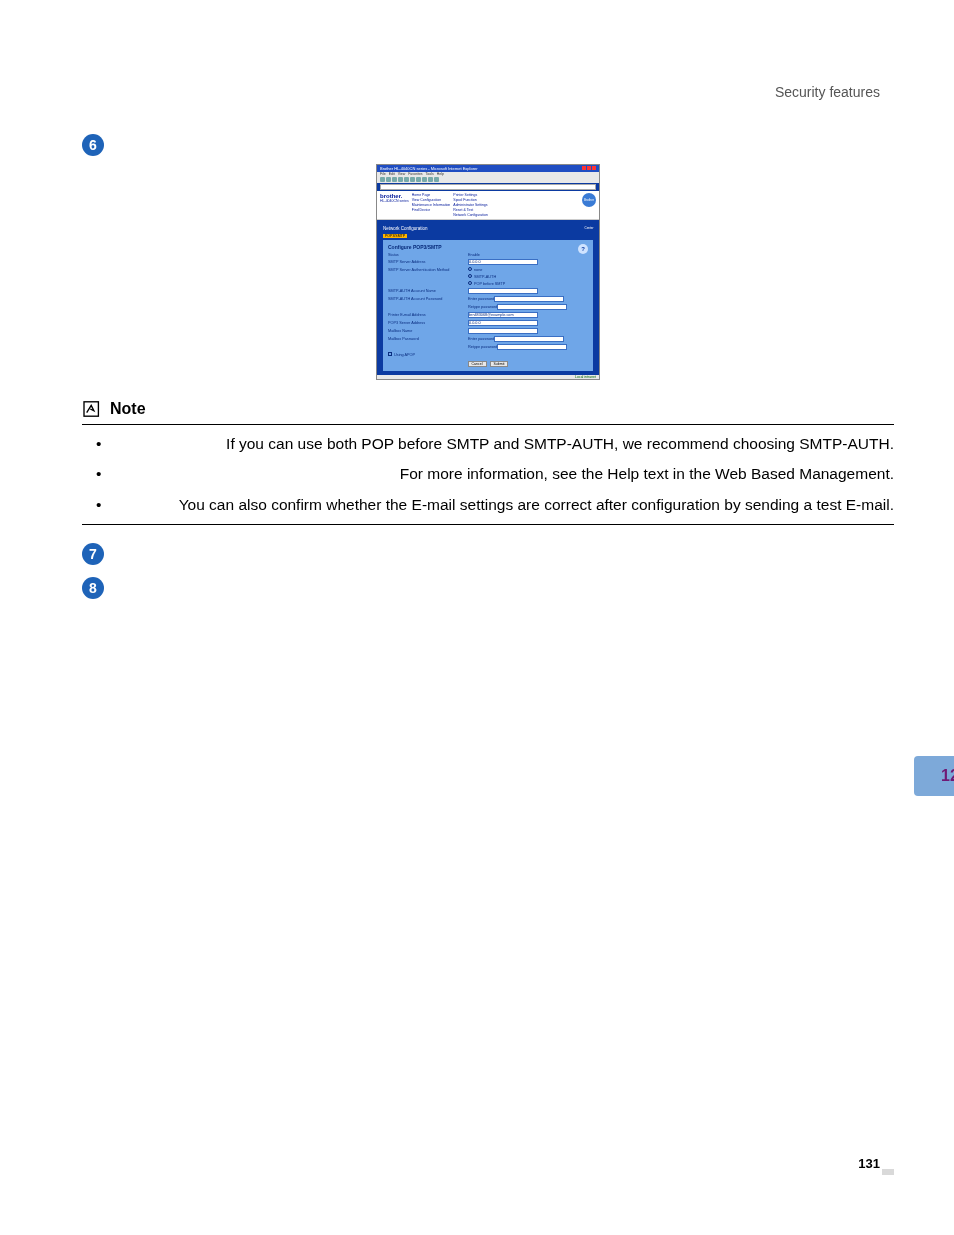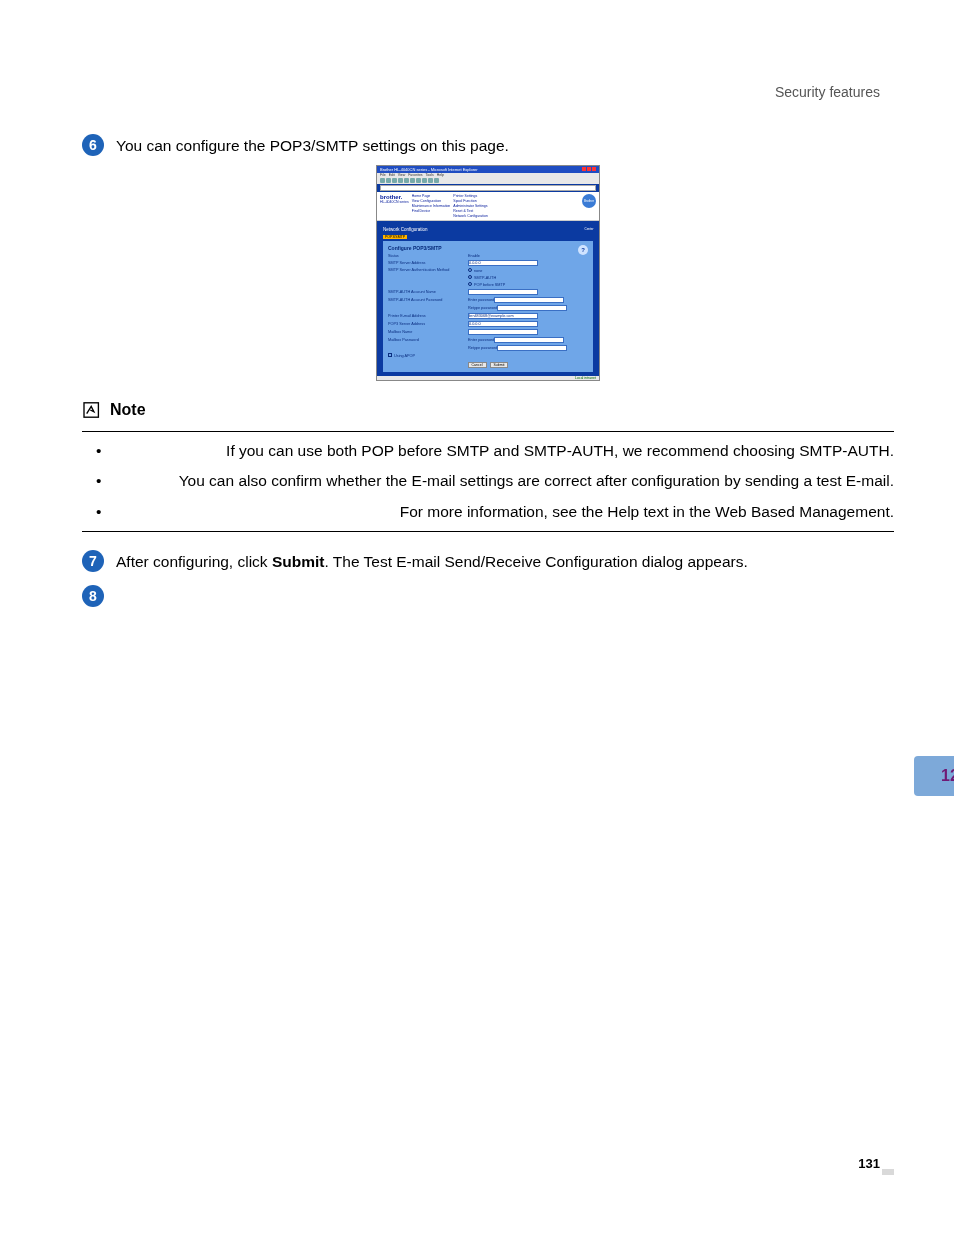--- a/index.html
+++ b/index.html
@@ -38,21 +38,21 @@
   .ss-row .val{color:#0b2e80;}
   .ss-input{background:#fff;border:1px solid #3a6fc4;height:6px;width:70px;display:inline-block;}
   .ss-radio{display:inline-block;width:4px;height:4px;border-radius:50%;border:1px solid #0b2e80;margin-right:2px;}
   .ss-check{display:inline-block;width:4px;height:4px;border:1px solid #0b2e80;margin-right:2px;}
   .ss-btns{display:flex;justify-content:center;gap:3px;margin-top:4px;}
   .ss-btn{background:#e8e8e8;border:1px solid #888;color:#000;font-size:3.5px;padding:0 3px;}
   .ss-status{background:#e8e8e8;color:#060;font-size:3.5px;text-align:right;padding:0 3px;}
   .ss-qmark{float:right;width:10px;height:10px;border-radius:50%;background:#cfe3ff;color:#0b3aa1;text-align:center;font-size:6px;line-height:10px;font-weight:bold;}
 
   .note-block { margin-top: 10px; }
-  .note-header { display:flex; align-items:center; border-bottom: 1px solid #000; padding-bottom: 12px; margin-top: 20px; }
+  .note-header { display:flex; align-items:center; border-bottom: 1px solid #000; padding-bottom: 6px; margin-top: 20px; }
   .note-icon { width:22px; height:18px; margin-right:6px; position:relative; }
   .note-icon svg{width:22px;height:18px;}
   .note-title { font-size: 16px; font-weight: bold; }
   .note-list { margin: 8px 0 0 14px; }
   .note-list li { font-size: 15.5px; line-height:1.45; list-style: none; position:relative; padding-left:14px; margin-bottom:8px;text-align:right;}
   .note-list li::before{content:"•";position:absolute;left:0;}
   .note-end { border-top:1px solid #000; margin-top:4px; margin-bottom:18px;}
 
   .steps-after { margin-top: 4px; }
   .steps-after .step-line { margin-bottom: 12px; }
@@ -66,21 +66,20 @@
 </head>
 <body>
 
 <div class="page">
   <div class="header-right">Security features</div>
 
   <div class="content">
 
     <div class="step-line">
       <div class="step-badge">6</div>
-      <div class="step-text">You can configure the POP3/SMTP settings on this page.</div>
     </div>
 
     <div class="screenshot-wrap">
       <div class="screenshot">
         <div class="ss-ie-title">
           <span>Brother HL-4040CN series - Microsoft Internet Explorer</span>
           <span class="dots"><span></span><span></span><span></span></span>
         </div>
         <div class="ss-ie-menu">
           <span>File</span>
@@ -206,32 +205,29 @@
         <span class="note-icon">
           <svg viewBox="0 0 24 20">
               <rect x="2" y="2" width="16" height="16" fill="none" stroke="#000" stroke-width="1.5"></rect>
               <path d="M5 14 L10 6 L13 12 L9 10" fill="none" stroke="#000" stroke-width="1.5"></path>
             </svg>
         </span>
         <span class="note-title">Note</span>
       </div>
       <ul class="note-list">
         <li>If you can use both POP before SMTP and SMTP-AUTH, we recommend choosing SMTP-AUTH.</li>
+        <li>For more information, see the Help text in the Web Based Management.</li>
         <li>You can also confirm whether the E-mail settings are correct after configuration by sending a test E-mail.</li>
-        <li>For more information, see the Help text in the Web Based Management.</li>
       </ul>
       <div class="note-end"></div>
     </div>
 
     <div class="steps-after">
       <div class="step-line">
         <div class="step-badge">7</div>
-        <div class="step-text">
-          <span>After configuring, click </span><b>Submit</b><span>. The Test E-mail Send/Receive Configuration dialog appears.</span>
-        </div>
       </div>
       <div class="step-line">
         <div class="step-badge">8</div>
       </div>
     </div>
 
   </div>
 
   <div class="chapter-tab">12</div>
   <div class="page-number">131</div>

